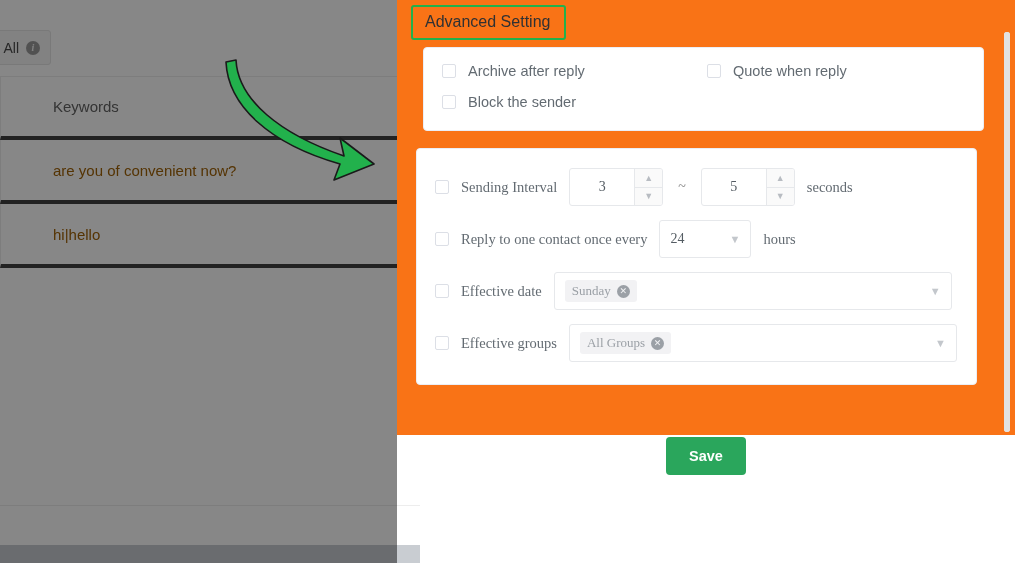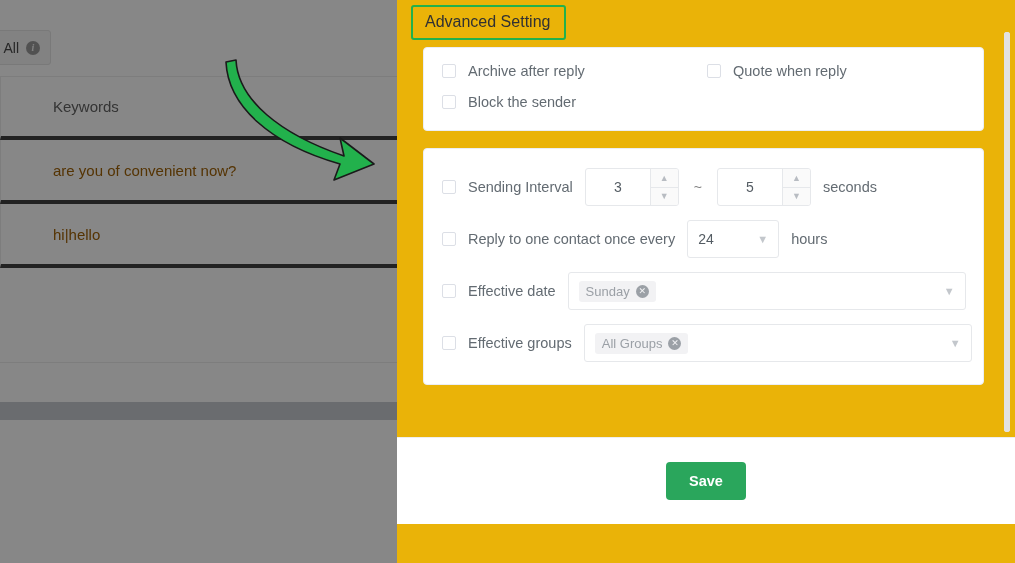--- a/index.html
+++ b/index.html
@@ -8,21 +8,21 @@
     width: 1015px; height: 563px;
     overflow: hidden;
     font-family: "Liberation Sans", sans-serif;
     background: #ffffff;
   }
 
   #root { position: relative; width: 1015px; height: 563px; overflow: hidden; }
 
   
   .bg-app {
-    position: absolute; left: 0; top: 0; width: 420px; height: 420px;
+    position: absolute; left: 0; top: 0; width: 420px; height: 563px;
     background: #ffffff; overflow: hidden; text-align: center;
   }
   .bg-tabbar {
     position: absolute; left: -34px; top: 30px; width: 85px; height: 35px;
     background: #f5f5f5; border: 1px solid #e4e4e4; border-radius: 3px;
     display: flex; align-items: center; justify-content: flex-end;
     padding-right: 10px; gap: 7px;
   }
   .bg-tab-label { font-size: 14px; color: #4b4b4b; }
   .info-icon {
@@ -52,40 +52,40 @@
   .dim {
     position: absolute; left: 0; top: 0; width: 397px; height: 563px;
     background: rgba(0,0,0,0.47);
   }
 
   
   .arrow { position: absolute; left: 222px; top: 52px; width: 160px; height: 140px; }
 
   
   .modal {
-    position: absolute; left: 397px; top: 0; width: 618px; height: 563px;
-    background: #eab308; display: flex; flex-direction: column;
+    position: absolute; left: 397px; top: 0; width: 618px; height: 435px;
+    background: #f97316; display: flex; flex-direction: column;
   }
   .modal-body {
     position: relative; flex: 0 0 437px; padding: 0 18px;
     overflow: hidden;
   }
 
   .title-wrap { position: absolute; left: 14px; top: 5px; }
   .title-box {
     border: 2px solid #22b14c; border-radius: 3px;
     padding: 6px 14px 7px 12px; display: inline-block;
   }
   .title-text { font-size: 16px; color: #303133; }
 
   .panel {
     border: 1px solid #ebeef5; border-radius: 4px; background: #fff;
   }
   .panel-1 { position: absolute; left: 26px; top: 47px; width: 561px; height: 84px; }
-  .panel-2 { position: absolute; left: 26px; top: 148px; width: 561px; height: 237px; }
+  .panel-2 { position: absolute; left: 19px; top: 148px; width: 561px; height: 237px; font-family: Liberation Serif, serif; }
 
   .cb-grid {
     display: grid; grid-template-columns: 265px 1fr;
     row-gap: 15px; padding: 15px 0 0 18px;
   }
   .cb-item { display: flex; align-items: center; gap: 12px; }
   .checkbox {
     width: 14px; height: 14px; border: 1px solid #dcdfe6;
     border-radius: 2px; background: #fff; flex: 0 0 auto;
   }

